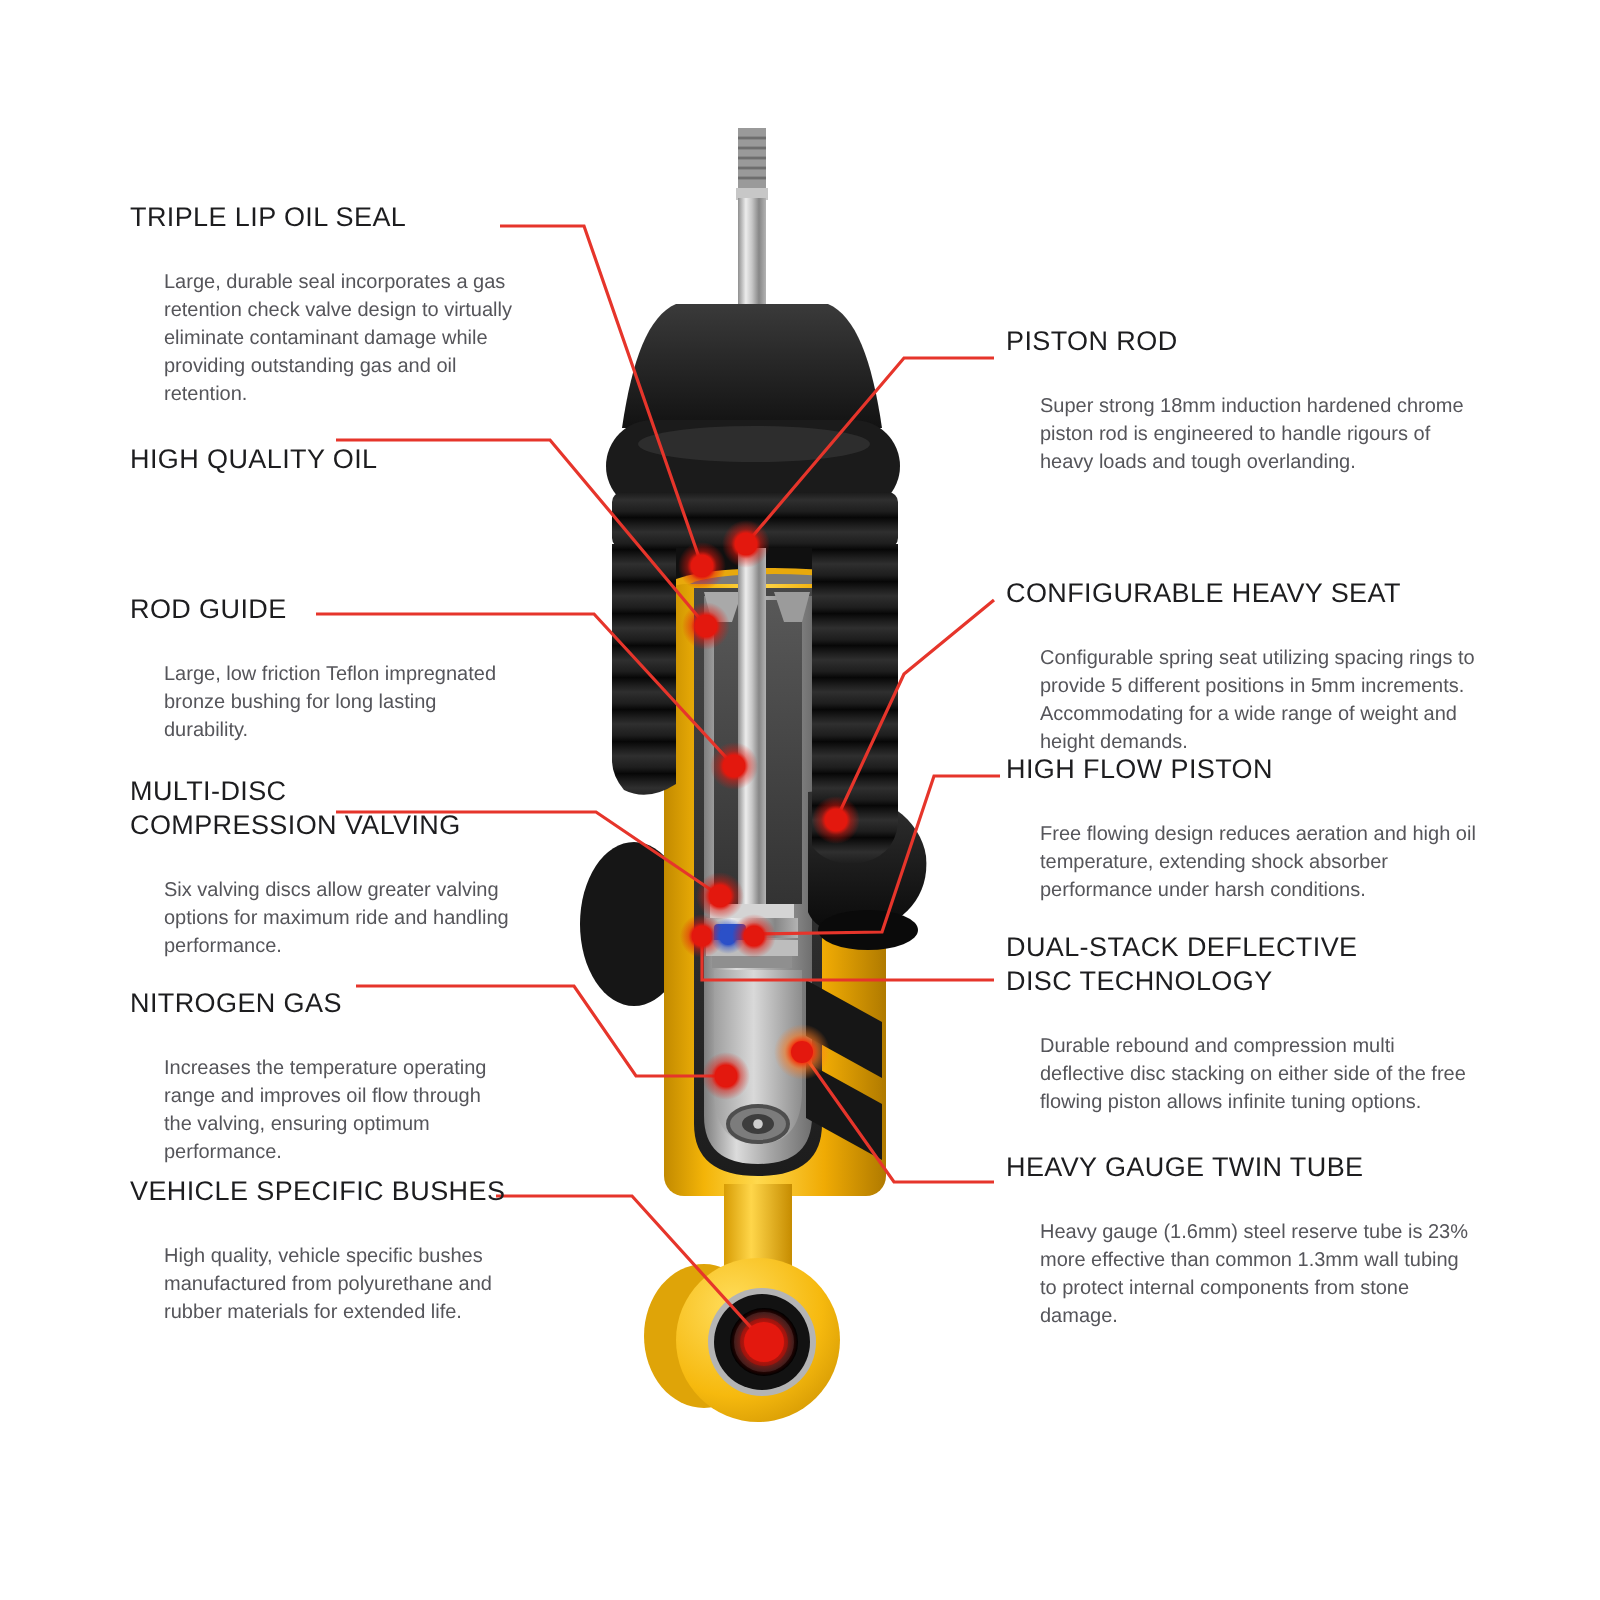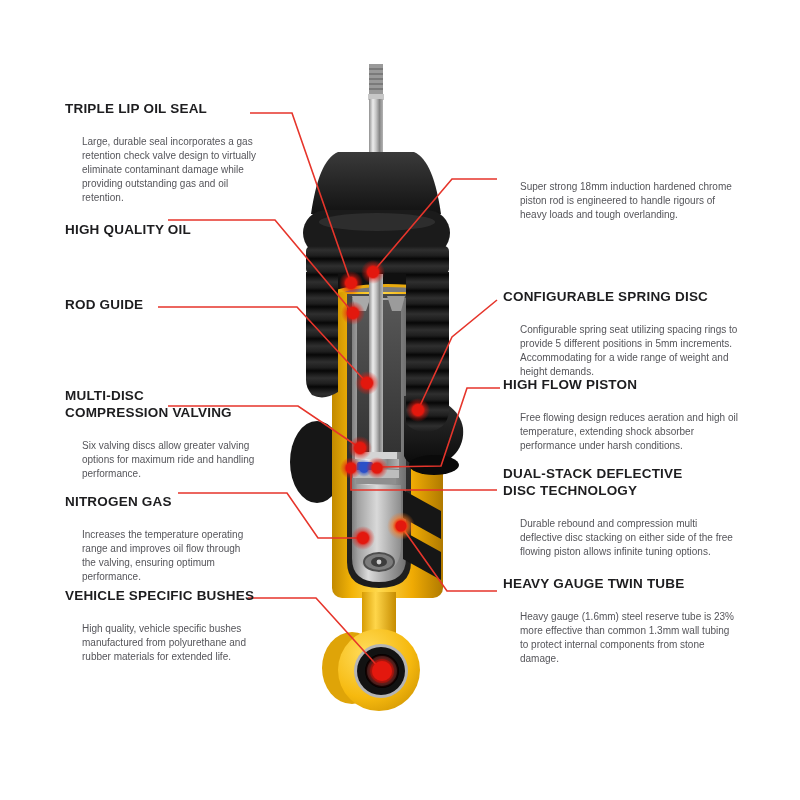--- a/index.html
+++ b/index.html
@@ -3,21 +3,21 @@
 <meta charset="utf-8">
 <style>
   html,body{margin:0;padding:0}
   body{
     width:800px;height:800px;position:relative;background:#ffffff;
     font-family:"Liberation Sans",sans-serif;overflow:hidden;
   }
   .stage{position:absolute;left:0;top:0}
   .callout{position:absolute}
   .callout-title{
-    margin:0 0 8px 0;font-size:13.5px;font-weight:bold;color:#1d1d1f;
+    margin:0 0 8px 0;font-size:13.5px;font-weight:normal;color:#1d1d1f;
     letter-spacing:.2px;line-height:1.25;white-space:pre-line;
   }
   .callout-desc{
     margin:17px;font-size:10px;line-height:1.4;color:#55555a;
   }
   .c-l1{left:65px;top:101px;width:208px}
   .c-l2{left:65px;top:222px;width:208px}
   .c-l3{left:65px;top:297px;width:208px}
   .c-l4{left:65px;top:388px;width:214px}
   .c-l5{left:65px;top:494px;width:208px}
@@ -259,40 +259,42 @@
 
 <div class="callout c-l1">
   <h3 class="callout-title">TRIPLE LIP OIL SEAL</h3>
   <p class="callout-desc">Large, durable seal incorporates a gas retention check valve design to virtually eliminate contaminant damage while providing outstanding gas and oil retention.</p>
 </div>
 <div class="callout c-l2">
   <h3 class="callout-title">HIGH QUALITY OIL</h3>
 </div>
 <div class="callout c-l3">
   <h3 class="callout-title">ROD GUIDE</h3>
+  <p class="callout-desc">Large, low friction Teflon impregnated bronze bushing for long lasting durability.</p>
 </div>
 <div class="callout c-l4">
   <h3 class="callout-title">MULTI-DISC
 COMPRESSION VALVING</h3>
   <p class="callout-desc">Six valving discs allow greater valving options for maximum ride and handling performance.</p>
 </div>
 <div class="callout c-l5">
   <h3 class="callout-title">NITROGEN GAS</h3>
   <p class="callout-desc">Increases the temperature operating range and improves oil flow through the valving, ensuring optimum performance.</p>
 </div>
 <div class="callout c-l6">
   <h3 class="callout-title">VEHICLE SPECIFIC BUSHES</h3>
   <p class="callout-desc">High quality, vehicle specific bushes manufactured from polyurethane and rubber materials for extended life.</p>
 </div>
 
 <div class="callout c-r1">
+  <h3 class="callout-title">PISTON ROD</h3>
   <p class="callout-desc">Super strong 18mm induction hardened chrome piston rod is engineered to handle rigours of heavy loads and tough overlanding.</p>
 </div>
 <div class="callout c-r2">
-  <h3 class="callout-title">CONFIGURABLE SPRING DISC</h3>
+  <h3 class="callout-title">CONFIGURABLE HEAVY SEAT</h3>
   <p class="callout-desc">Configurable spring seat utilizing spacing rings to provide 5 different positions in 5mm increments. Accommodating for a wide range of weight and height demands.</p>
 </div>
 <div class="callout c-r3">
   <h3 class="callout-title">HIGH FLOW PISTON</h3>
   <p class="callout-desc">Free flowing design reduces aeration and high oil temperature, extending shock absorber performance under harsh conditions.</p>
 </div>
 <div class="callout c-r4">
   <h3 class="callout-title">DUAL-STACK DEFLECTIVE
 DISC TECHNOLOGY</h3>
   <p class="callout-desc">Durable rebound and compression multi deflective disc stacking on either side of the free flowing piston allows infinite tuning options.</p>

